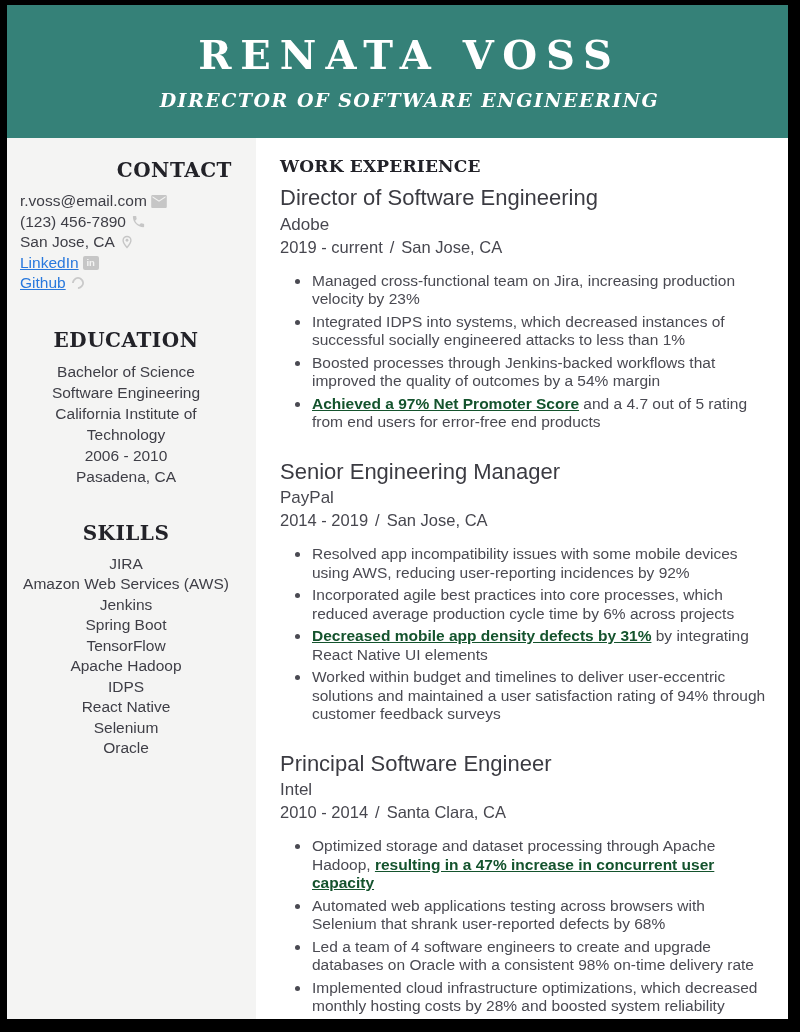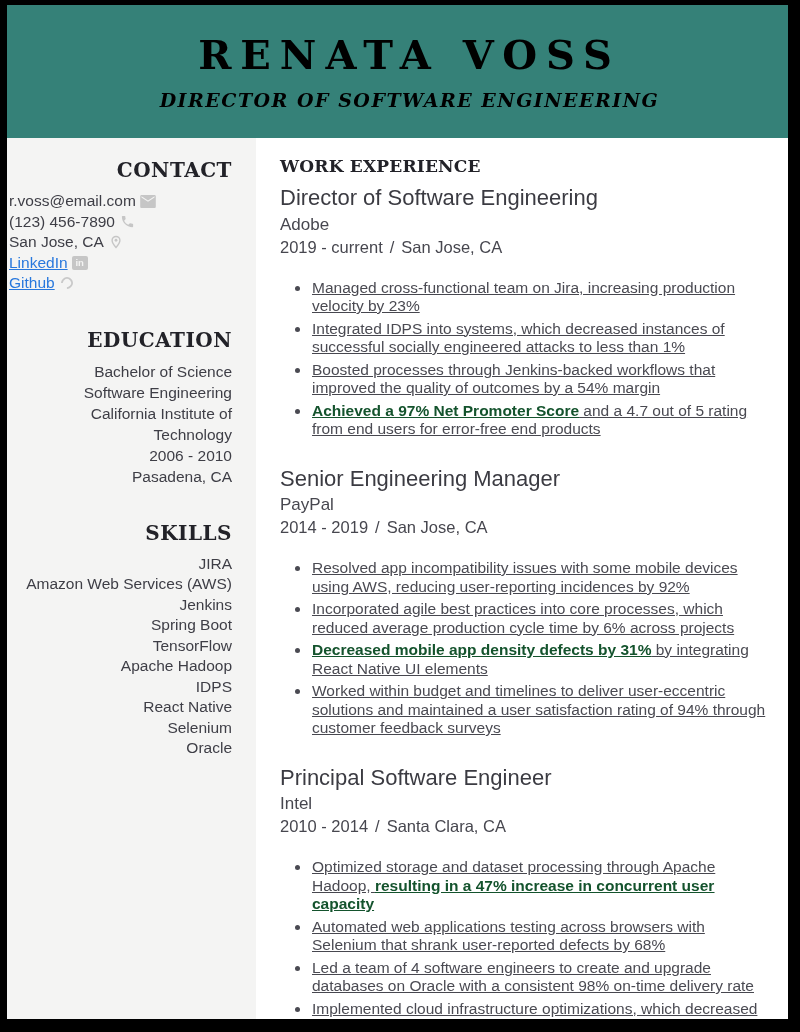--- a/index.html
+++ b/index.html
@@ -12,37 +12,37 @@
   }
   .sheet {
     width:100%; height:100%; background:#ffffff;
     display:flex; flex-direction:column; overflow:hidden;
   }
 
   
   .header {
     background:#358178; height:133px; flex:0 0 133px;
     display:flex; flex-direction:column; align-items:center; justify-content:center;
-    color:#000000; text-align:center;padding-left:24px;
+    color:#ffffff; text-align:center;padding-left:24px;
   }
   .header .name {
     font-family:"DejaVu Serif","Liberation Serif",serif;
     font-size:40px; font-weight:600; letter-spacing:9px; line-height:1.1;
   }
   .header .subtitle {
     font-family:"DejaVu Serif","Liberation Serif",serif;
     font-style:italic; font-weight:600;
     font-size:19px; letter-spacing:1.5px; margin-top:12px;
   }
 
   
   .cols { flex:1; display:flex; min-height:0; }
   .sidebar {
     width:249px; flex:0 0 249px; background:#f4f4f3;
-    padding:20px 24px 0 2px; text-align:right;
+    padding:20px 24px 0 13px; text-align:right;
     color:#3e3e46;
   }
   .main {
     flex:1; background:#fff; padding:18px 18px 0 24px; color:#47474f;
   }
 
   h2.sec {
     font-family:"DejaVu Serif","Liberation Serif",serif;
     font-weight:bold; color:#222228; font-size:20px; letter-spacing:0.5px;
   }
@@ -60,33 +60,33 @@
   .li-badge {
     width:34px; height:14px; background:#c6c6c6; border-radius:2px; color:#f4f4f3;
     font-size:9.5px; font-weight:bold; display:flex; align-items:center; justify-content:center;
     line-height:1;
   }
   .gh-ring {
     width:12px; height:12px; border:2px solid #c9c9c9; border-radius:50%;
     border-bottom-color:transparent; transform:rotate(45deg);
   }
 
-  .side-block { margin-top:34px; }
+  .side-block { margin-top:34px;text-align:center; }
   .side-lines { font-size:15.5px; line-height:20.5px; color:#3e3e46; }
   .side-lines .line { margin:0; }
   .edu-lines .line { line-height:21px; }
 
   
   .main h2.sec { font-size:17px; margin-bottom:8px; letter-spacing:0.2px; }
   .job { margin-bottom:26px; }
   .job .title { font-size:22px; color:#3b3b42; font-weight:500; line-height:1.25; }
   .job .company { font-size:17px; color:#47474f; margin-top:3px; }
   .job .dateline { font-size:16.5px; color:#47474f; margin-top:3px; }
   .job .dateline .slash { padding:0 7px; }
-  .job ul { margin-top:22px; padding-left:31px; list-style:disc;text-decoration:underline; }
+  .job ul { margin-top:15px; padding-left:31px; list-style:disc; }
   .job li {
     font-size:15.5px; line-height:18.5px; color:#4a4a52; margin-bottom:4px;
     padding-left:1px;
   }
   .job li .emph { font-weight:bold; text-decoration:underline; color:#14532d; }
 </style>
 </head>
 <body>
 
 <div class="page">

